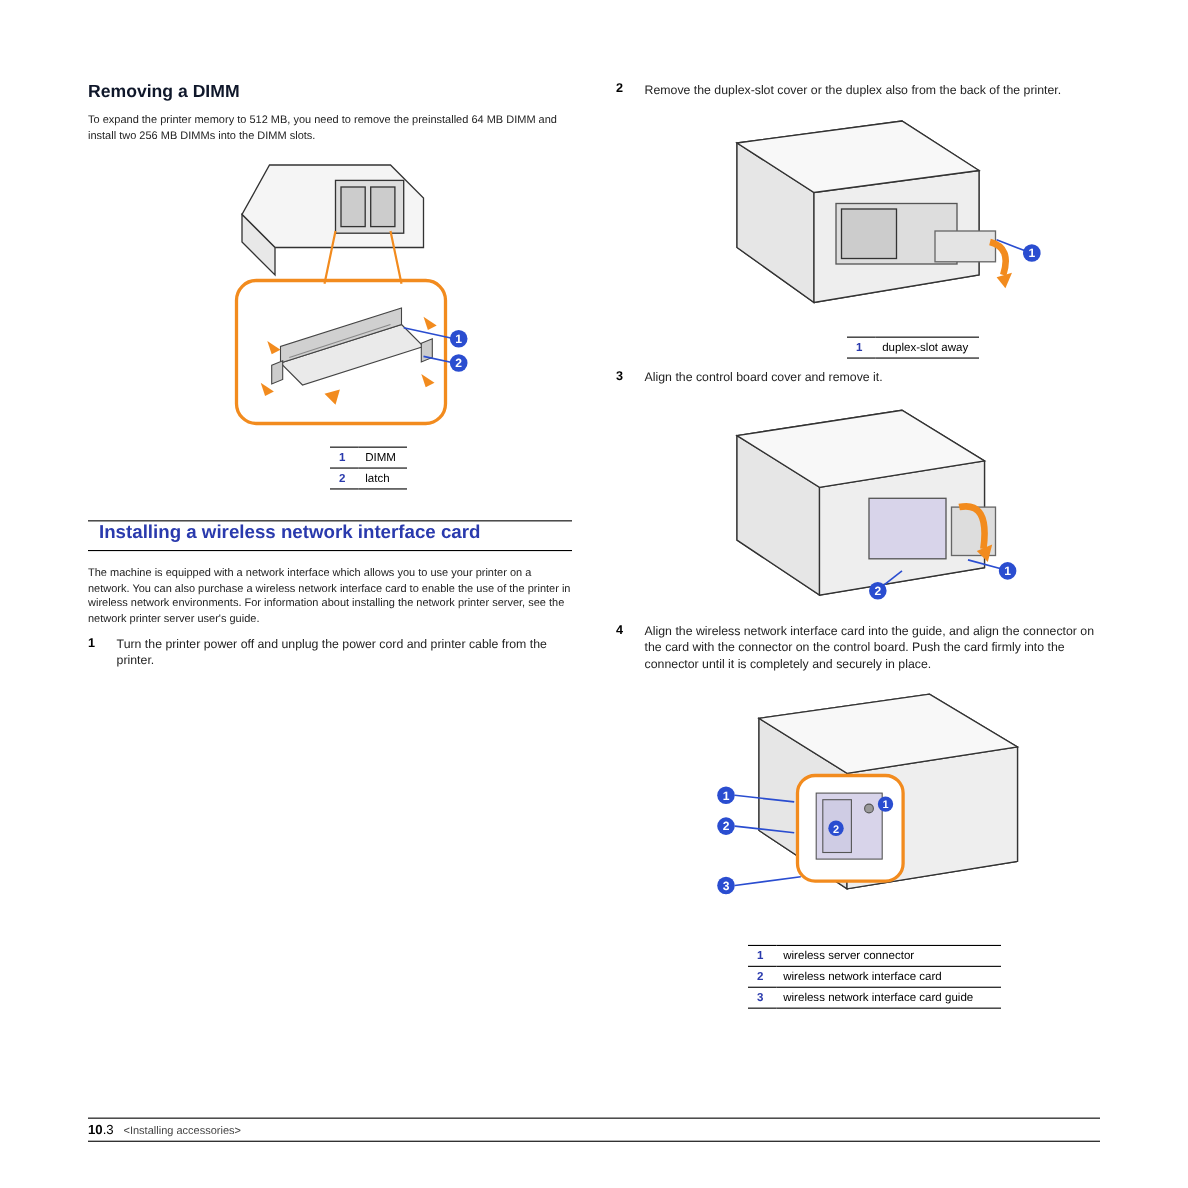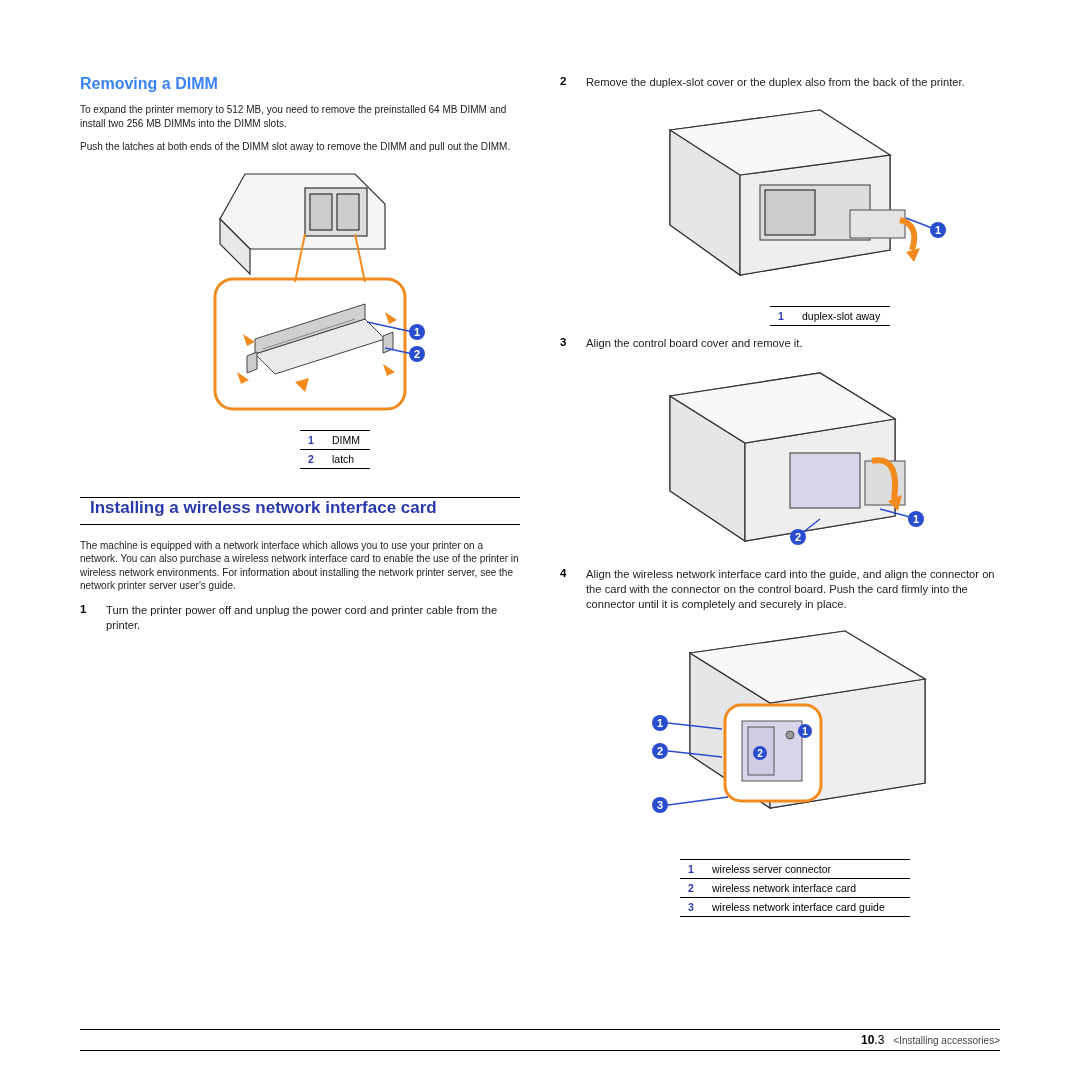--- a/index.html
+++ b/index.html
@@ -15,21 +15,21 @@
   }
   .columns {
     display: flex;
     gap: 40px;
   }
   .col {
     flex: 1;
     min-width: 0;
   }
   h2.blue {
-    color: #3b82f6;
+    color: #0f172a;
     font-size: 16px;
     font-weight: bold;
     margin-bottom: 10px;
   }
   h2.section-title {
     color: #2a3aad;
     font-size: 17px;
     font-weight: bold;
     border-top: 1px solid #000;
     border-bottom: 1px solid #000;
@@ -74,42 +74,41 @@
     font-size: 10.5px;
   }
   .legend tr td:first-child {
     color: #2a3aad;
     font-weight: bold;
     width: 26px;
     text-align: center;
   }
   .footer {
     position: absolute;
-    bottom: 29px;
+    bottom: 42px;
     left: 80px;
     right: 80px;
     border-top: 1px solid #000;
     border-bottom: 1px solid #000;
-    text-align: right;
+    text-align: left;
     padding: 3px 0;
     font-size: 10.5px;
   }
   .footer .pn-chap { font-weight: bold; font-size: 12px; }
   .footer .pn-sec { font-size: 12px; }
   .footer .chap-name { color: #444; font-size: 10px; margin-left: 6px; }
 </style>
 </head>
 <body>
 
 <div class="columns">
 
   <div class="col">
     <h2 class="blue">Removing a DIMM</h2>
     <p class="body">To expand the printer memory to 512 MB, you need to remove the preinstalled 64 MB DIMM and install two 256 MB DIMMs into the DIMM slots.</p>
-    <p class="body">Push the latches at both ends of the DIMM slot away to remove the DIMM and pull out the DIMM.</p>
 
     <div class="figure">
       <svg width="290" height="260" viewBox="0 0 290 260">
 
         <g stroke="#333" stroke-width="1.2" fill="#f5f5f5">
           <path d="M90 10 L200 10 L230 40 L230 85 L95 85 L65 55 Z"></path>
           <path d="M65 55 L95 85 L95 110 L65 80 Z" fill="#e8e8e8"></path>
           <rect x="150" y="24" width="62" height="48" fill="#ddd"></rect>
           <rect x="155" y="30" width="22" height="36" fill="#ccc"></rect>
           <rect x="182" y="30" width="22" height="36" fill="#ccc"></rect>

